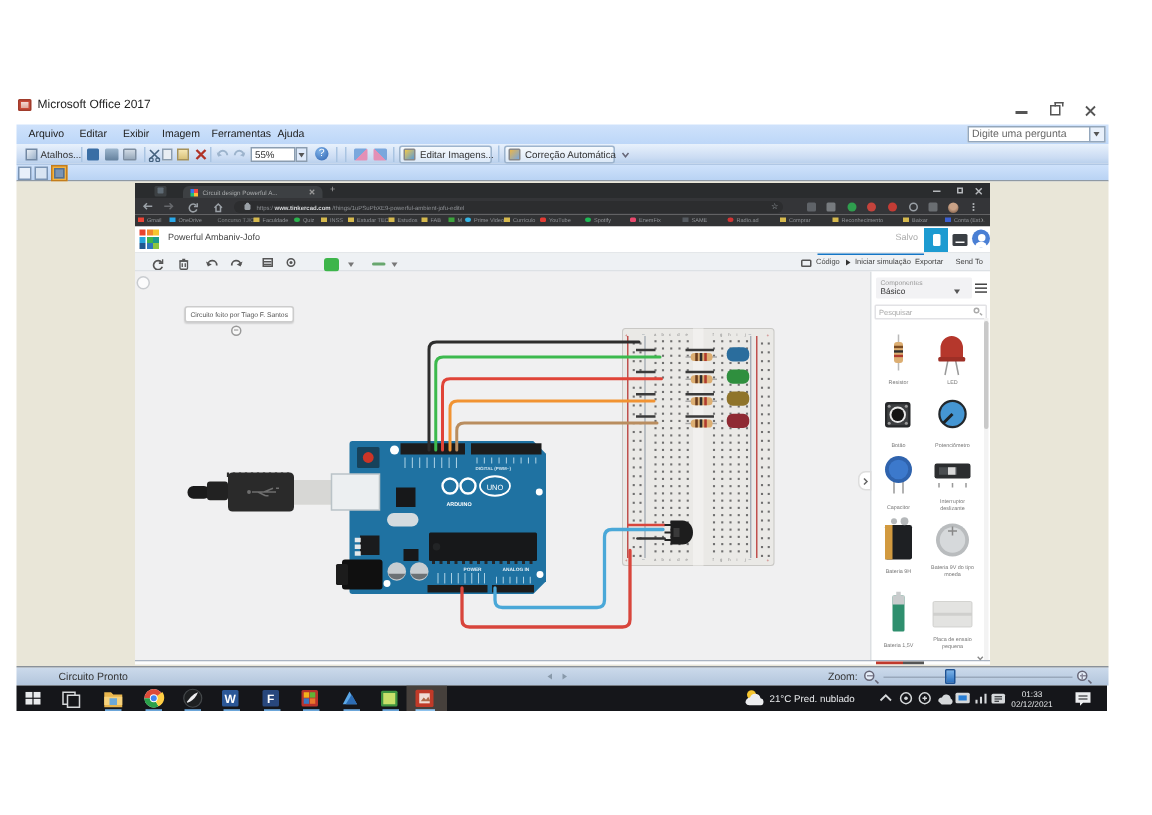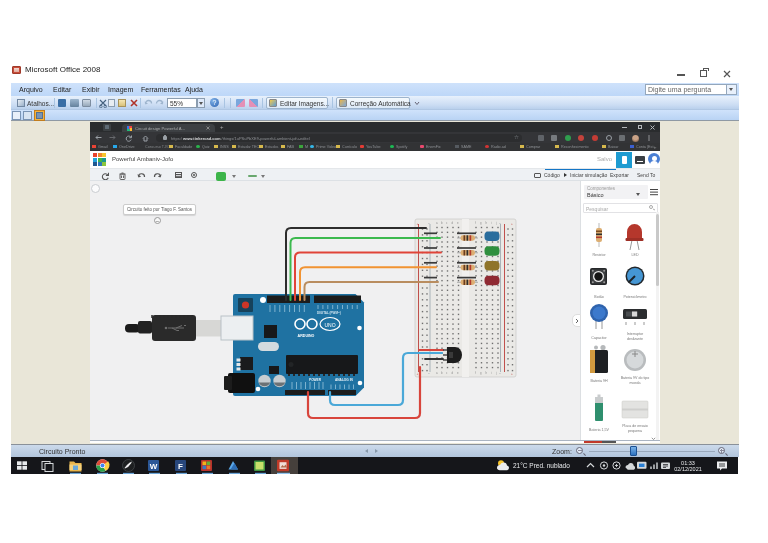--- a/index.html
+++ b/index.html
@@ -6,21 +6,21 @@
 html,body{width:768px;height:543px;background:#fff;font-family:"Liberation Sans",sans-serif;overflow:hidden;position:relative}
 .abs{position:absolute}
 .tri-d{width:0;height:0;border-left:2.5px solid transparent;border-right:2.5px solid transparent;border-top:3px solid #555}
 .tri-r{width:0;height:0;border-top:2.5px solid transparent;border-bottom:2.5px solid transparent;border-left:3.5px solid #333}
 </style>
 </head>
 <body>
 
 <div class="abs" style="left:12px;top:66px;width:9px;height:8px;background:#c84b38;border:1px solid #a03b2b;border-radius:1px"></div>
 <div class="abs" style="left:14px;top:68px;width:5px;height:4px;background:linear-gradient(#f3d9d2,#e0a89a)"></div>
-<div class="abs" style="left:25px;top:65px;font-size:8px;color:#222">Microsoft Office 2008</div>
+<div class="abs" style="left:25px;top:65px;font-size:8px;color:#222">Microsoft Office 2017</div>
 
 <div class="abs" style="left:677px;top:74px;width:8px;height:1.5px;background:#555"></div>
 <div class="abs" style="left:700px;top:70px;width:7px;height:7px;border:1.2px solid #555"></div>
 <div class="abs" style="left:703px;top:68px;width:6px;height:3px;border:1.2px solid #555;border-bottom:none"></div>
 <svg class="abs" style="left:723px;top:70px" width="8" height="8">
     <path d="M1 1 L7 7 M7 1 L1 7" stroke="#555" stroke-width="1.2"></path>
   </svg>
 
 <div class="abs" style="left:11px;top:83px;width:728px;height:13px;background:linear-gradient(#cfe2fb,#bdd7f8);font-size:7px;color:#222">
   <span class="abs" style="left:8px;top:3px">Arquivo</span>

